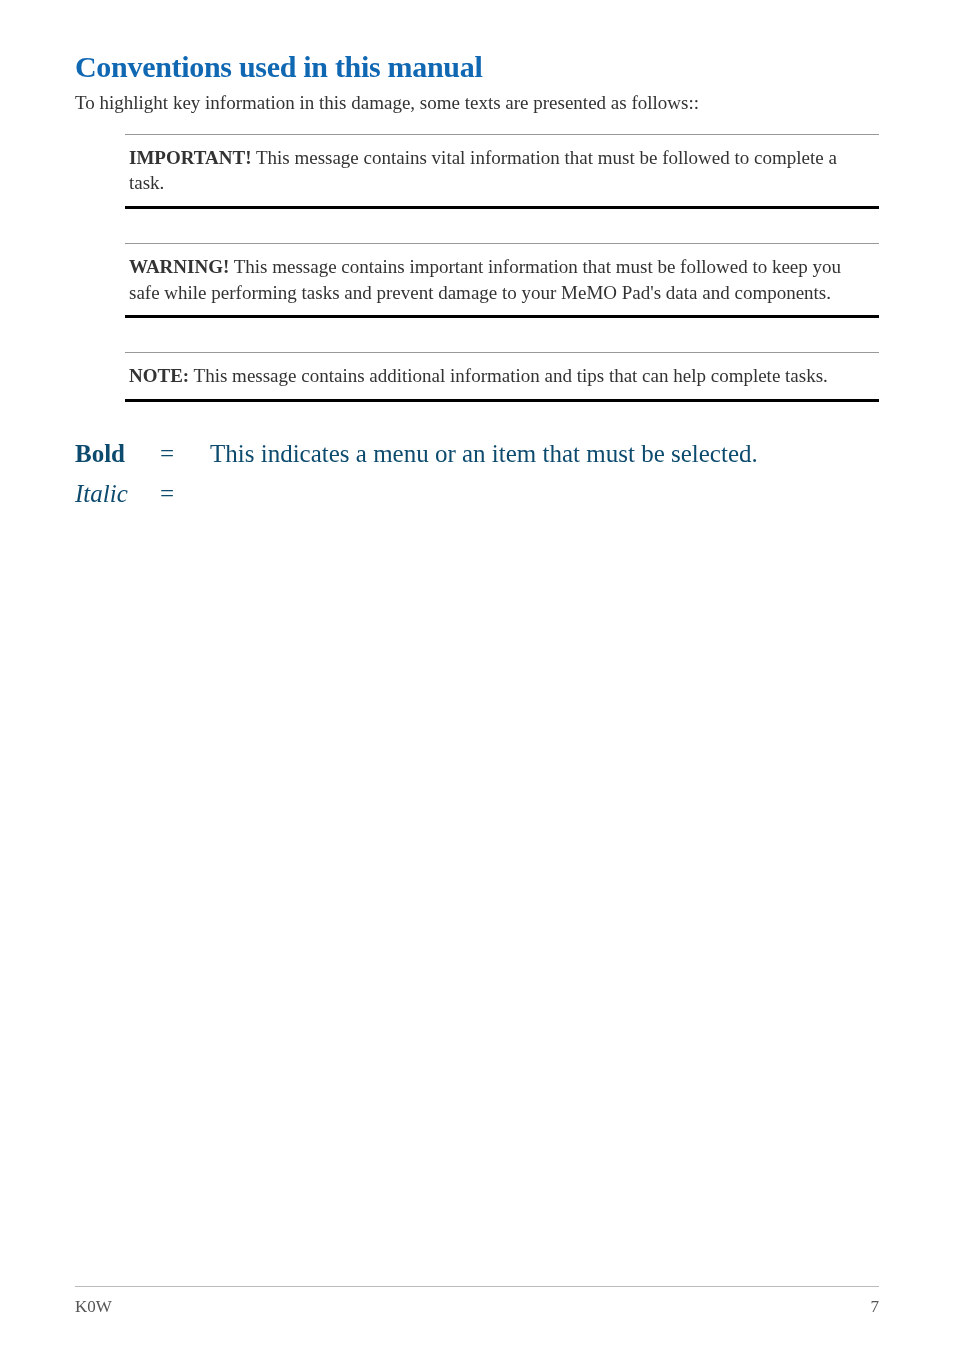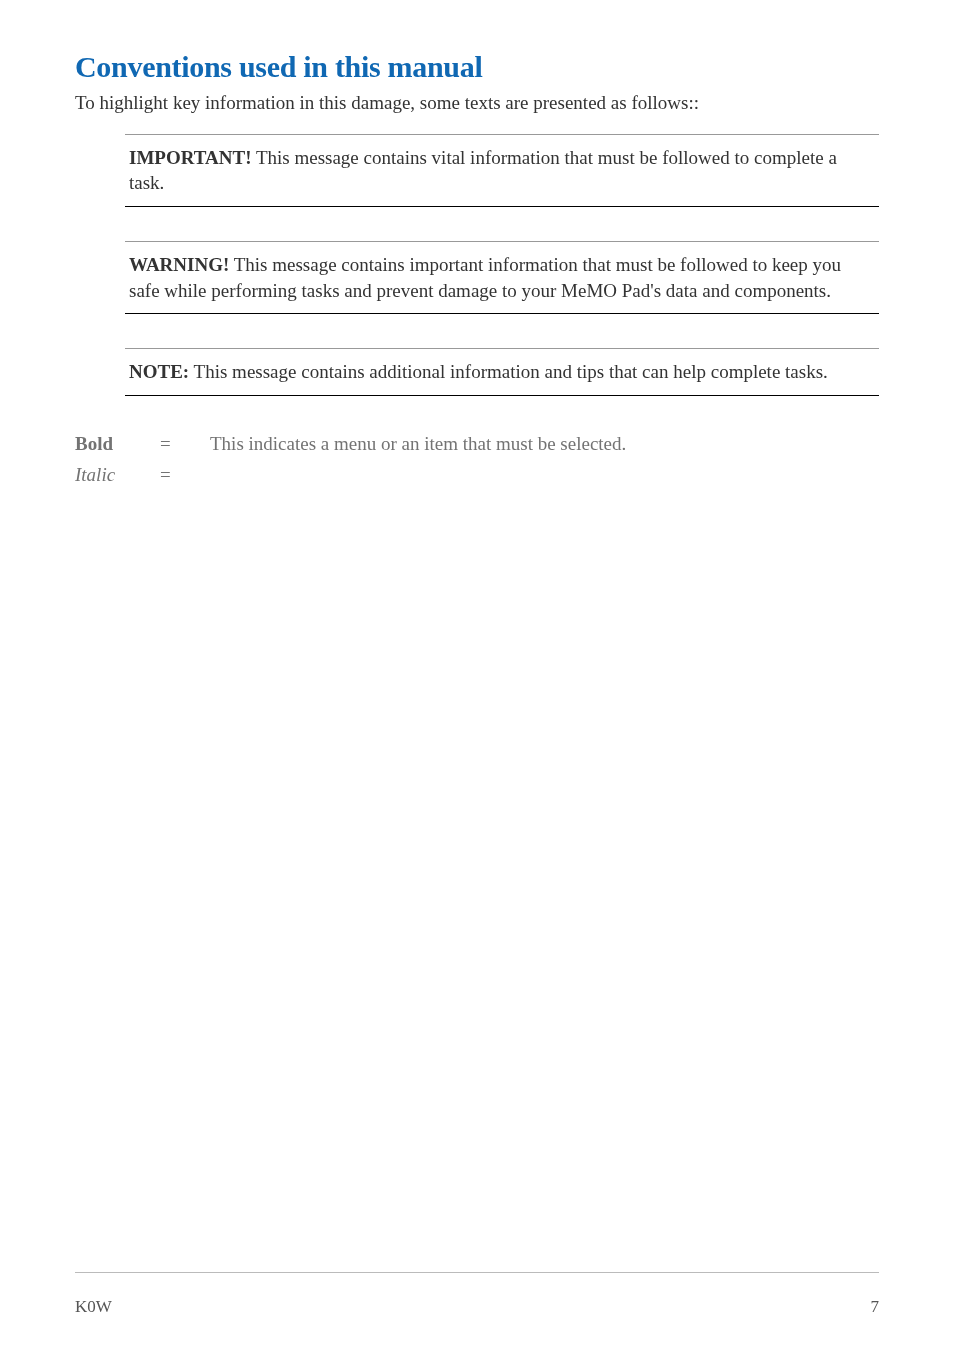--- a/index.html
+++ b/index.html
@@ -32,40 +32,40 @@
     .intro-text {
       font-size: 19px;
       color: #333;
       margin-bottom: 18px;
       line-height: 1.35;
     }
     .note-box {
       margin-left: 50px;
       margin-right: 0;
       border-top: 1px solid #999;
-      border-bottom: 1px solid #000000;
+      border-bottom: 3px solid #000000;
       padding: 10px 4px 10px 4px;
       margin-bottom: 34px;
       font-size: 19px;
       line-height: 1.35;
       color: #333;
     }
     .note-label {
       font-weight: 700;
     }
     .type-table {
       margin-top: 2px;
     }
     .type-row {
       display: flex;
       align-items: flex-start;
       margin-bottom: 4px;
-      font-size: 19px;
+      font-size: 25px;
       line-height: 1.45;
-      color: #737373;
+      color: #0c4a6e;
     }
     .type-label-bold {
       font-weight: 700;
       width: 85px;
       flex-shrink: 0;
     }
     .type-label-italic {
       font-style: italic;
       width: 85px;
       flex-shrink: 0;
@@ -75,21 +75,21 @@
       flex-shrink: 0;
     }
     .type-desc {
       flex: 1;
     }
     .section-typography {
       margin-top: 28px;
     }
     .footer {
       border-top: 1px solid #bbb;
-      padding-top: 24px;
+      padding-top: 10px;
       display: flex;
       justify-content: space-between;
       align-items: center;
       font-size: 17px;
       color: #555;
       margin-top: auto;
     }
     .footer-left {
       text-align: left;
     }

